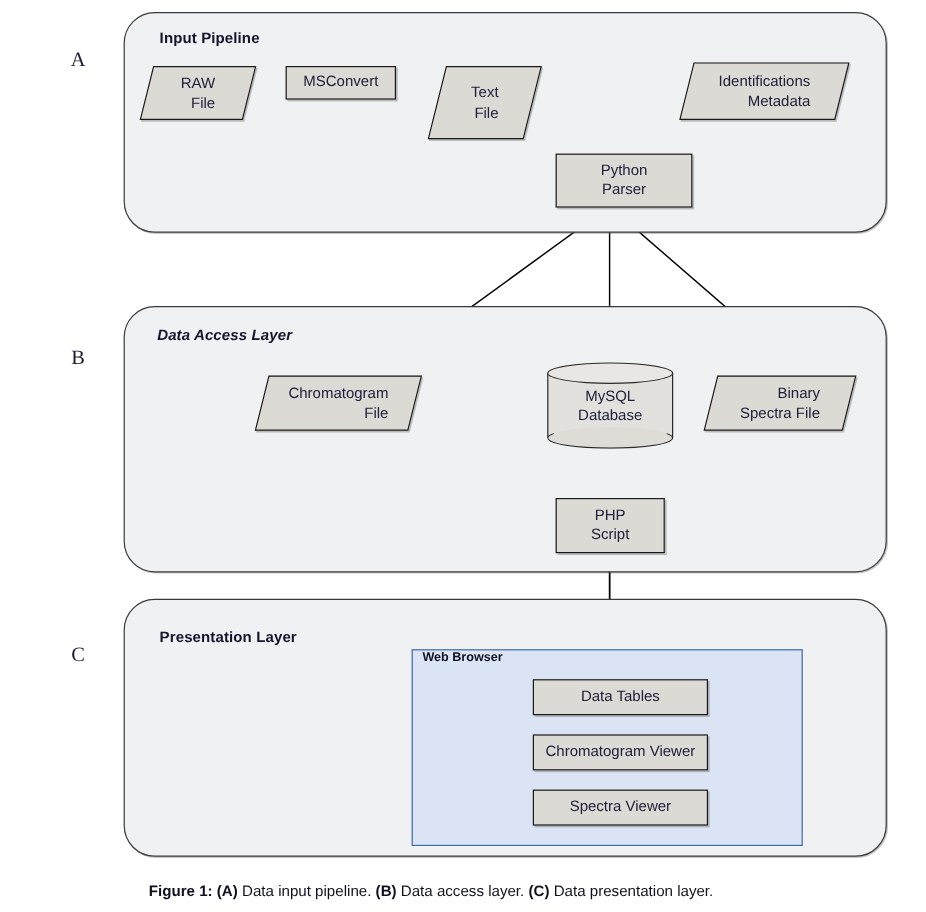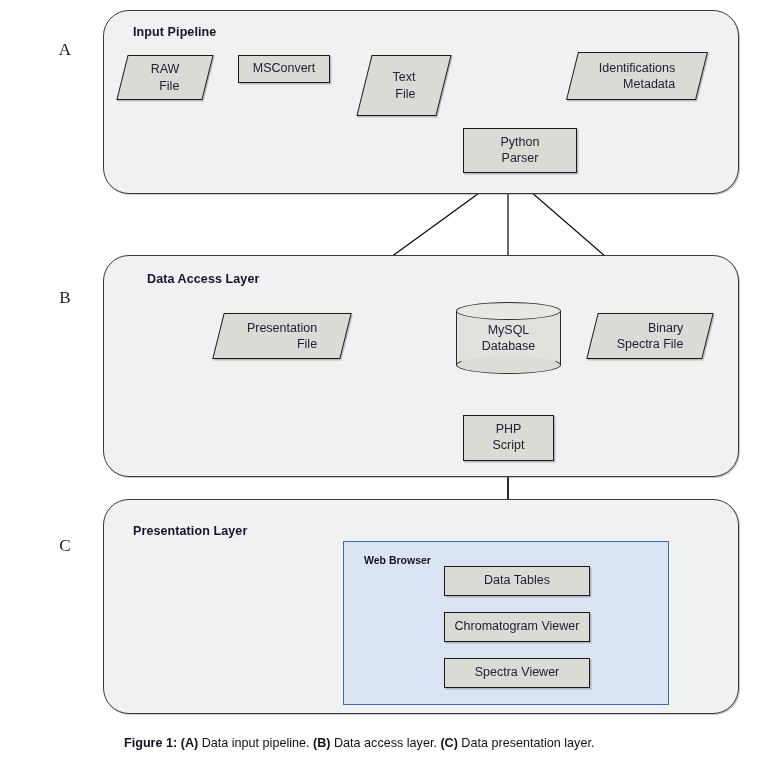--- a/index.html
+++ b/index.html
@@ -247,27 +247,27 @@
   <div class="node rect-node" style="left:463px; top:128px; width:114px; height:45px;">
     <span>
       <span>Python</span><br>
       <span>Parser</span>
     </span>
   </div>
 
   <div class="side-letter" style="left:55px; top:288px;">B</div>
 
   <div class="layer-panel" style="left:103px; top:255px; width:636px; height:222px;"></div>
-  <div class="layer-title" style="left:147px; top:272px;">Data Access Layer</div>
+  <div class="layer-title" style="left:131px; top:272px;font-style:italic;">Data Access Layer</div>
 
   <div class="para-wrap" style="left:218px; top:313px; width:128px; height:46px;">
     <div class="para-shape"></div>
     <div class="para-label">
       <span>
-        <span>Presentation</span><br>
+        <span>Chromatogram</span><br>
         <span>File</span>
       </span>
     </div>
   </div>
 
   <div class="cyl-wrap" style="left:456px; top:302px; width:105px; height:72px;">
     <div class="cyl-body"></div>
     <div class="cyl-bottom"></div>
     <div class="cyl-top"></div>
     <div class="cyl-label">
@@ -294,21 +294,21 @@
       <span>Script</span>
     </span>
   </div>
 
   <div class="side-letter" style="left:55px; top:536px;">C</div>
 
   <div class="layer-panel" style="left:103px; top:499px; width:636px; height:215px;"></div>
   <div class="layer-title" style="left:133px; top:524px;">Presentation Layer</div>
 
   <div class="browser-panel" style="left:343px; top:541px; width:326px; height:164px;"></div>
-  <div class="browser-title" style="left:352px; top:554px;margin-left:12px;">Web Browser</div>
+  <div class="browser-title" style="left:352px; top:542px;">Web Browser</div>
 
   <div class="node rect-node" style="left:444px; top:612px; width:146px; height:30px;">Chromatogram Viewer</div>
 
   <div class="node rect-node" style="left:444px; top:566px; width:146px; height:30px;">Data Tables</div>
 
   <div class="node rect-node" style="left:444px; top:658px; width:146px; height:30px;">Spectra Viewer</div>
 
   <div class="caption" style="left:124px; top:736px;">
     <b>Figure 1:</b><span> </span><b>(A)</b><span> Data input pipeline. </span><b>(B)</b><span> Data access layer. </span><b>(C)</b><span> Data presentation layer.</span>
   </div>

